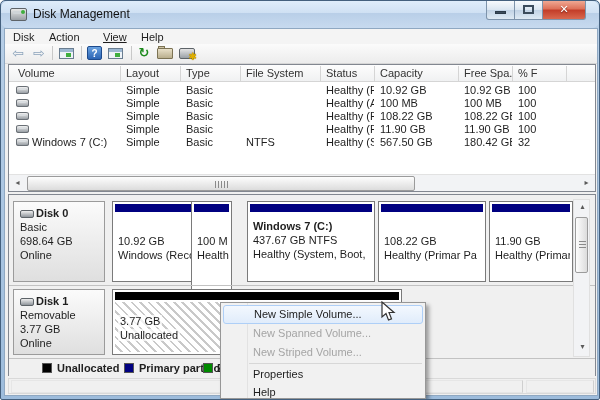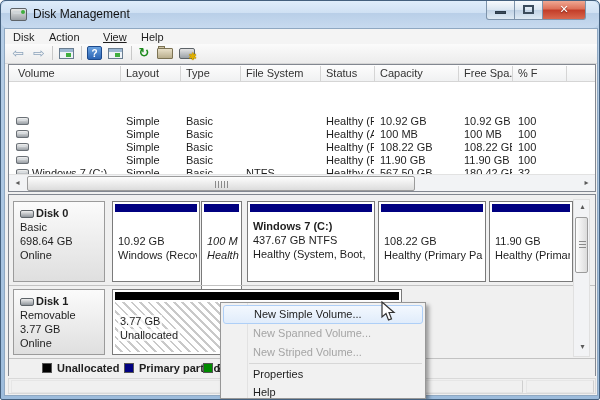--- a/index.html
+++ b/index.html
@@ -58,21 +58,21 @@
     border:1px solid #5d6368;border-radius:2px;}
   #tb-disksettings span{position:absolute;right:-3px;bottom:-4px;color:#e0b000;font-size:10px;line-height:10px;
     text-shadow:0 0 1px #806000;}
 
   
   #listpane{position:absolute;left:3px;top:35px;width:588px;height:128px;background:#fff;border:1px solid #828790;}
   #listheader{position:absolute;left:0;top:0;width:100%;height:17px;
     background:linear-gradient(#fdfdfd,#f0f1f2);border-bottom:1px solid #d5d5d5;}
   .hcell{position:absolute;top:2px;height:13px;white-space:nowrap;overflow:hidden;color:#333;}
   .hsep{position:absolute;top:1px;width:1px;height:15px;background:#d5d5d5;}
-  .vrow{position:absolute;left:0;width:100%;height:13px;margin-top:31px;}
+  .vrow{position:absolute;left:0;width:100%;height:13px;}
   .cell{position:absolute;top:0;height:13px;line-height:13px;white-space:nowrap;overflow:hidden;}
   .c-vol{left:23px;width:92px;} .c-lay{left:117px;width:54px;} .c-typ{left:177px;width:54px;}
   .c-fs{left:237px;width:72px;} .c-st{left:317px;width:48px;} .c-cap{left:371px;width:78px;}
   .c-fr{left:455px;width:48px;} .c-pc{left:509px;width:30px;}
   .vol-icon{position:absolute;left:7px;top:2px;width:13px;height:8px;background:linear-gradient(#f2f2f2,#9aa0a6);
     border:1px solid #6a7076;border-radius:3px/2px;}
   .vol-icon i{position:absolute;left:2px;top:1px;width:7px;height:2px;background:#d9dde0;border-radius:1px;}
 
   
   #hscroll{position:absolute;left:0;bottom:0;width:100%;height:17px;background:#f2f3f5;border-top:1px solid #e2e2e2;}
@@ -92,21 +92,21 @@
     border:1px solid #5d6368;border-radius:2px;margin-right:2px;vertical-align:middle;}
   #disk0-label{top:6px;height:81px;}
   #disk1-label{top:94px;height:66px;}
   .part{position:absolute;border:1px solid #7a7a7a;background:#fff;padding:2px;}
   .pbar{height:8px;background:#000080;}
   .pbar.black{background:#000;}
   .ptext{position:absolute;left:5px;right:2px;line-height:14px;white-space:nowrap;overflow:hidden;}
   .ptitle{font-weight:bold;}
   
   #p0{left:103px;top:6px;width:88px;height:81px;}
-  #p1{left:192px;top:6px;width:41px;height:95px;font-style:italic;}
+  #p1{left:182px;top:6px;width:41px;height:95px;}
   #p2{left:238px;top:6px;width:128px;height:81px;}
   #p3{left:369px;top:6px;width:108px;height:81px;}
   #p4{left:480px;top:6px;width:84px;height:81px;}
   #p0 .ptext,#p1 .ptext,#p3 .ptext,#p4 .ptext{top:32px;}
   #p2 .ptext{top:17px;}
   #disk-sep{position:absolute;left:0;top:90px;width:100%;height:1px;background:#c2c2c2;}
   
   #u0{left:103px;top:94px;width:290px;height:66px;background:#fff;}
   #u0 .hatch{position:absolute;left:2px;right:2px;top:12px;bottom:2px;
     background:repeating-linear-gradient(45deg,#ffffff 0 4px,#c9c9c9 4px 6px);}
@@ -326,21 +326,21 @@
         <div class="ptext">
           <div class="ptitle">Windows 7  (C:)</div>
           <div>437.67 GB NTFS</div>
           <div>Healthy (System, Boot,</div>
         </div>
       </div>
       <div class="part" id="p3">
         <div class="pbar"></div>
         <div class="ptext">
           <div>108.22 GB</div>
-          <div>Healthy (Primary Pa</div>
+          <div>Healthy (Primar Pa</div>
         </div>
       </div>
       <div class="part" id="p4">
         <div class="pbar"></div>
         <div class="ptext">
           <div>11.90 GB</div>
           <div>Healthy (Primar</div>
         </div>
       </div>
 

